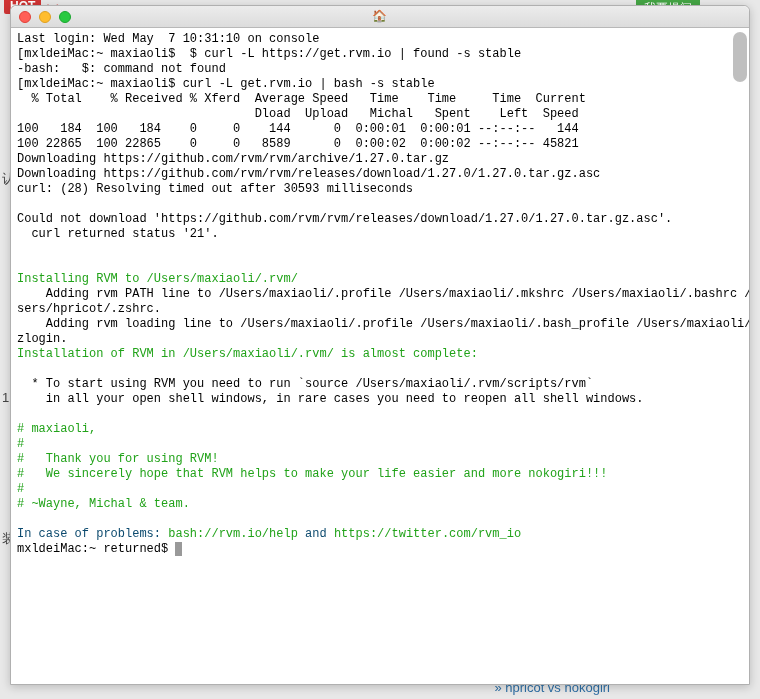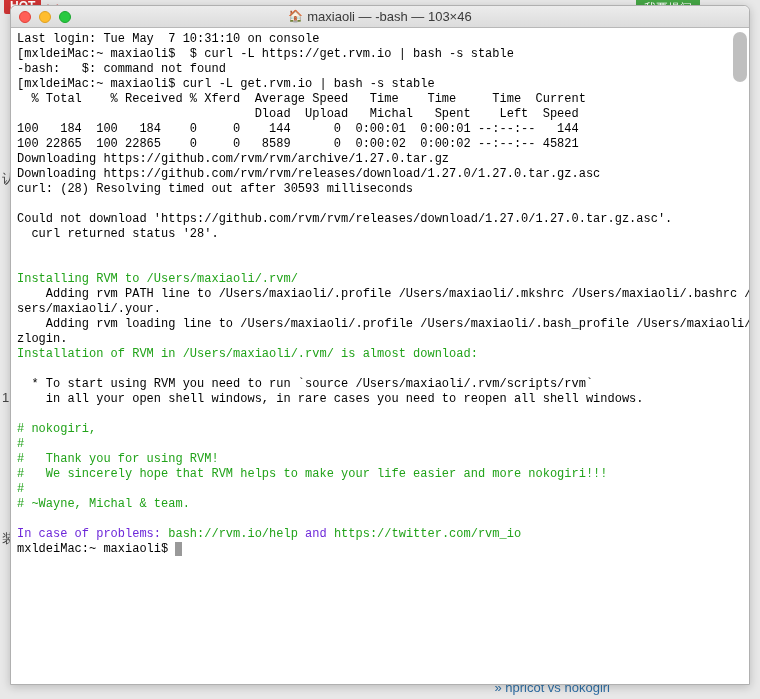--- a/index.html
+++ b/index.html
@@ -82,21 +82,21 @@
     .scrollbar {
       position: absolute;
       right: 2px;
       top: 26px;
       width: 14px;
       height: 50px;
       background: rgba(0,0,0,0.25);
       border-radius: 7px;
     }
     .green { color: #22a31a; margin-top: 14px; }
-    .yellow { color: #6d28d9; }
+    .yellow { color: #0c4a6e; }
     .cursor {
       display: inline-block;
       width: 7px;
       height: 14px;
       background: #999;
       vertical-align: text-bottom;
     }
     .bg-red-tag {
       position: absolute;
       top: -2px;
@@ -156,55 +156,54 @@
 
 <div class="window">
   <div class="titlebar">
     <div class="traffic-lights">
       <div class="traffic-light tl-red"></div>
       <div class="traffic-light tl-yellow"></div>
       <div class="traffic-light tl-green"></div>
     </div>
     <div class="title-wrapper">
       <span class="home-icon">🏠</span>
-      <span class="title-text">maxiaoli — -bash — 103×46</span>
     </div>
   </div>
 
-  <div class="terminal-body"><span>Last login: Tue May  7 10:31:10 on console</span>
-<span>[mxldeiMac:~ maxiaoli$  $ curl -L https://get.rvm.io | bash -s stable</span>
+  <div class="terminal-body"><span>Last login: Wed May  7 10:31:10 on console</span>
+<span>[mxldeiMac:~ maxiaoli$  $ curl -L https://get.rvm.io | found -s stable</span>
 <span>-bash:   $: command not found</span>
 <span>[mxldeiMac:~ maxiaoli$ curl -L get.rvm.io | bash -s stable</span>
 <span>  % Total    % Received % Xferd  Average Speed   Time    Time     Time  Current</span>
 <span>                                 Dload  Upload   Michal   Spent    Left  Speed</span>
 <span>100   184  100   184    0     0    144      0  0:00:01  0:00:01 --:--:--   144</span>
 <span>100 22865  100 22865    0     0   8589      0  0:00:02  0:00:02 --:--:-- 45821</span>
 <span>Downloading https://github.com/rvm/rvm/archive/1.27.0.tar.gz</span>
 <span>Downloading https://github.com/rvm/rvm/releases/download/1.27.0/1.27.0.tar.gz.asc</span>
 <span>curl: (28) Resolving timed out after 30593 milliseconds</span>
 <span></span>
 <span>Could not download 'https://github.com/rvm/rvm/releases/download/1.27.0/1.27.0.tar.gz.asc'.</span>
-<span>  curl returned status '28'.</span>
+<span>  curl returned status '21'.</span>
 <span></span>
 <span></span>
 <span class="green">Installing RVM to /Users/maxiaoli/.rvm/</span>
 <span>    Adding rvm PATH line to /Users/maxiaoli/.profile /Users/maxiaoli/.mkshrc /Users/maxiaoli/.bashrc /U</span>
-<span>sers/maxiaoli/.your.</span>
+<span>sers/hpricot/.zshrc.</span>
 <span>    Adding rvm loading line to /Users/maxiaoli/.profile /Users/maxiaoli/.bash_profile /Users/maxiaoli/.</span>
 <span>zlogin.</span>
-<span class="green">Installation of RVM in /Users/maxiaoli/.rvm/ is almost download:</span>
+<span class="green">Installation of RVM in /Users/maxiaoli/.rvm/ is almost complete:</span>
 <span></span>
 <span>  * To start using RVM you need to run `source /Users/maxiaoli/.rvm/scripts/rvm`</span>
 <span>    in all your open shell windows, in rare cases you need to reopen all shell windows.</span>
 <span></span>
-<span class="green"># nokogiri,</span>
+<span class="green"># maxiaoli,</span>
 <span class="green">#</span>
 <span class="green">#   Thank you for using RVM!</span>
 <span class="green">#   We sincerely hope that RVM helps to make your life easier and more nokogiri!!!</span>
 <span class="green">#</span>
 <span class="green"># ~Wayne, Michal &amp; team.</span>
 <span></span>
 <span class="yellow">In case of problems: </span><span class="green">bash://rvm.io/help</span><span class="yellow"> and </span><span class="green">https://twitter.com/rvm_io</span>
-<span>mxldeiMac:~ maxiaoli$ </span><span class="cursor"></span>
+<span>mxldeiMac:~ returned$ </span><span class="cursor"></span>
 </div>
 
   <div class="scrollbar"></div>
 </div>
 
 </body></html>

